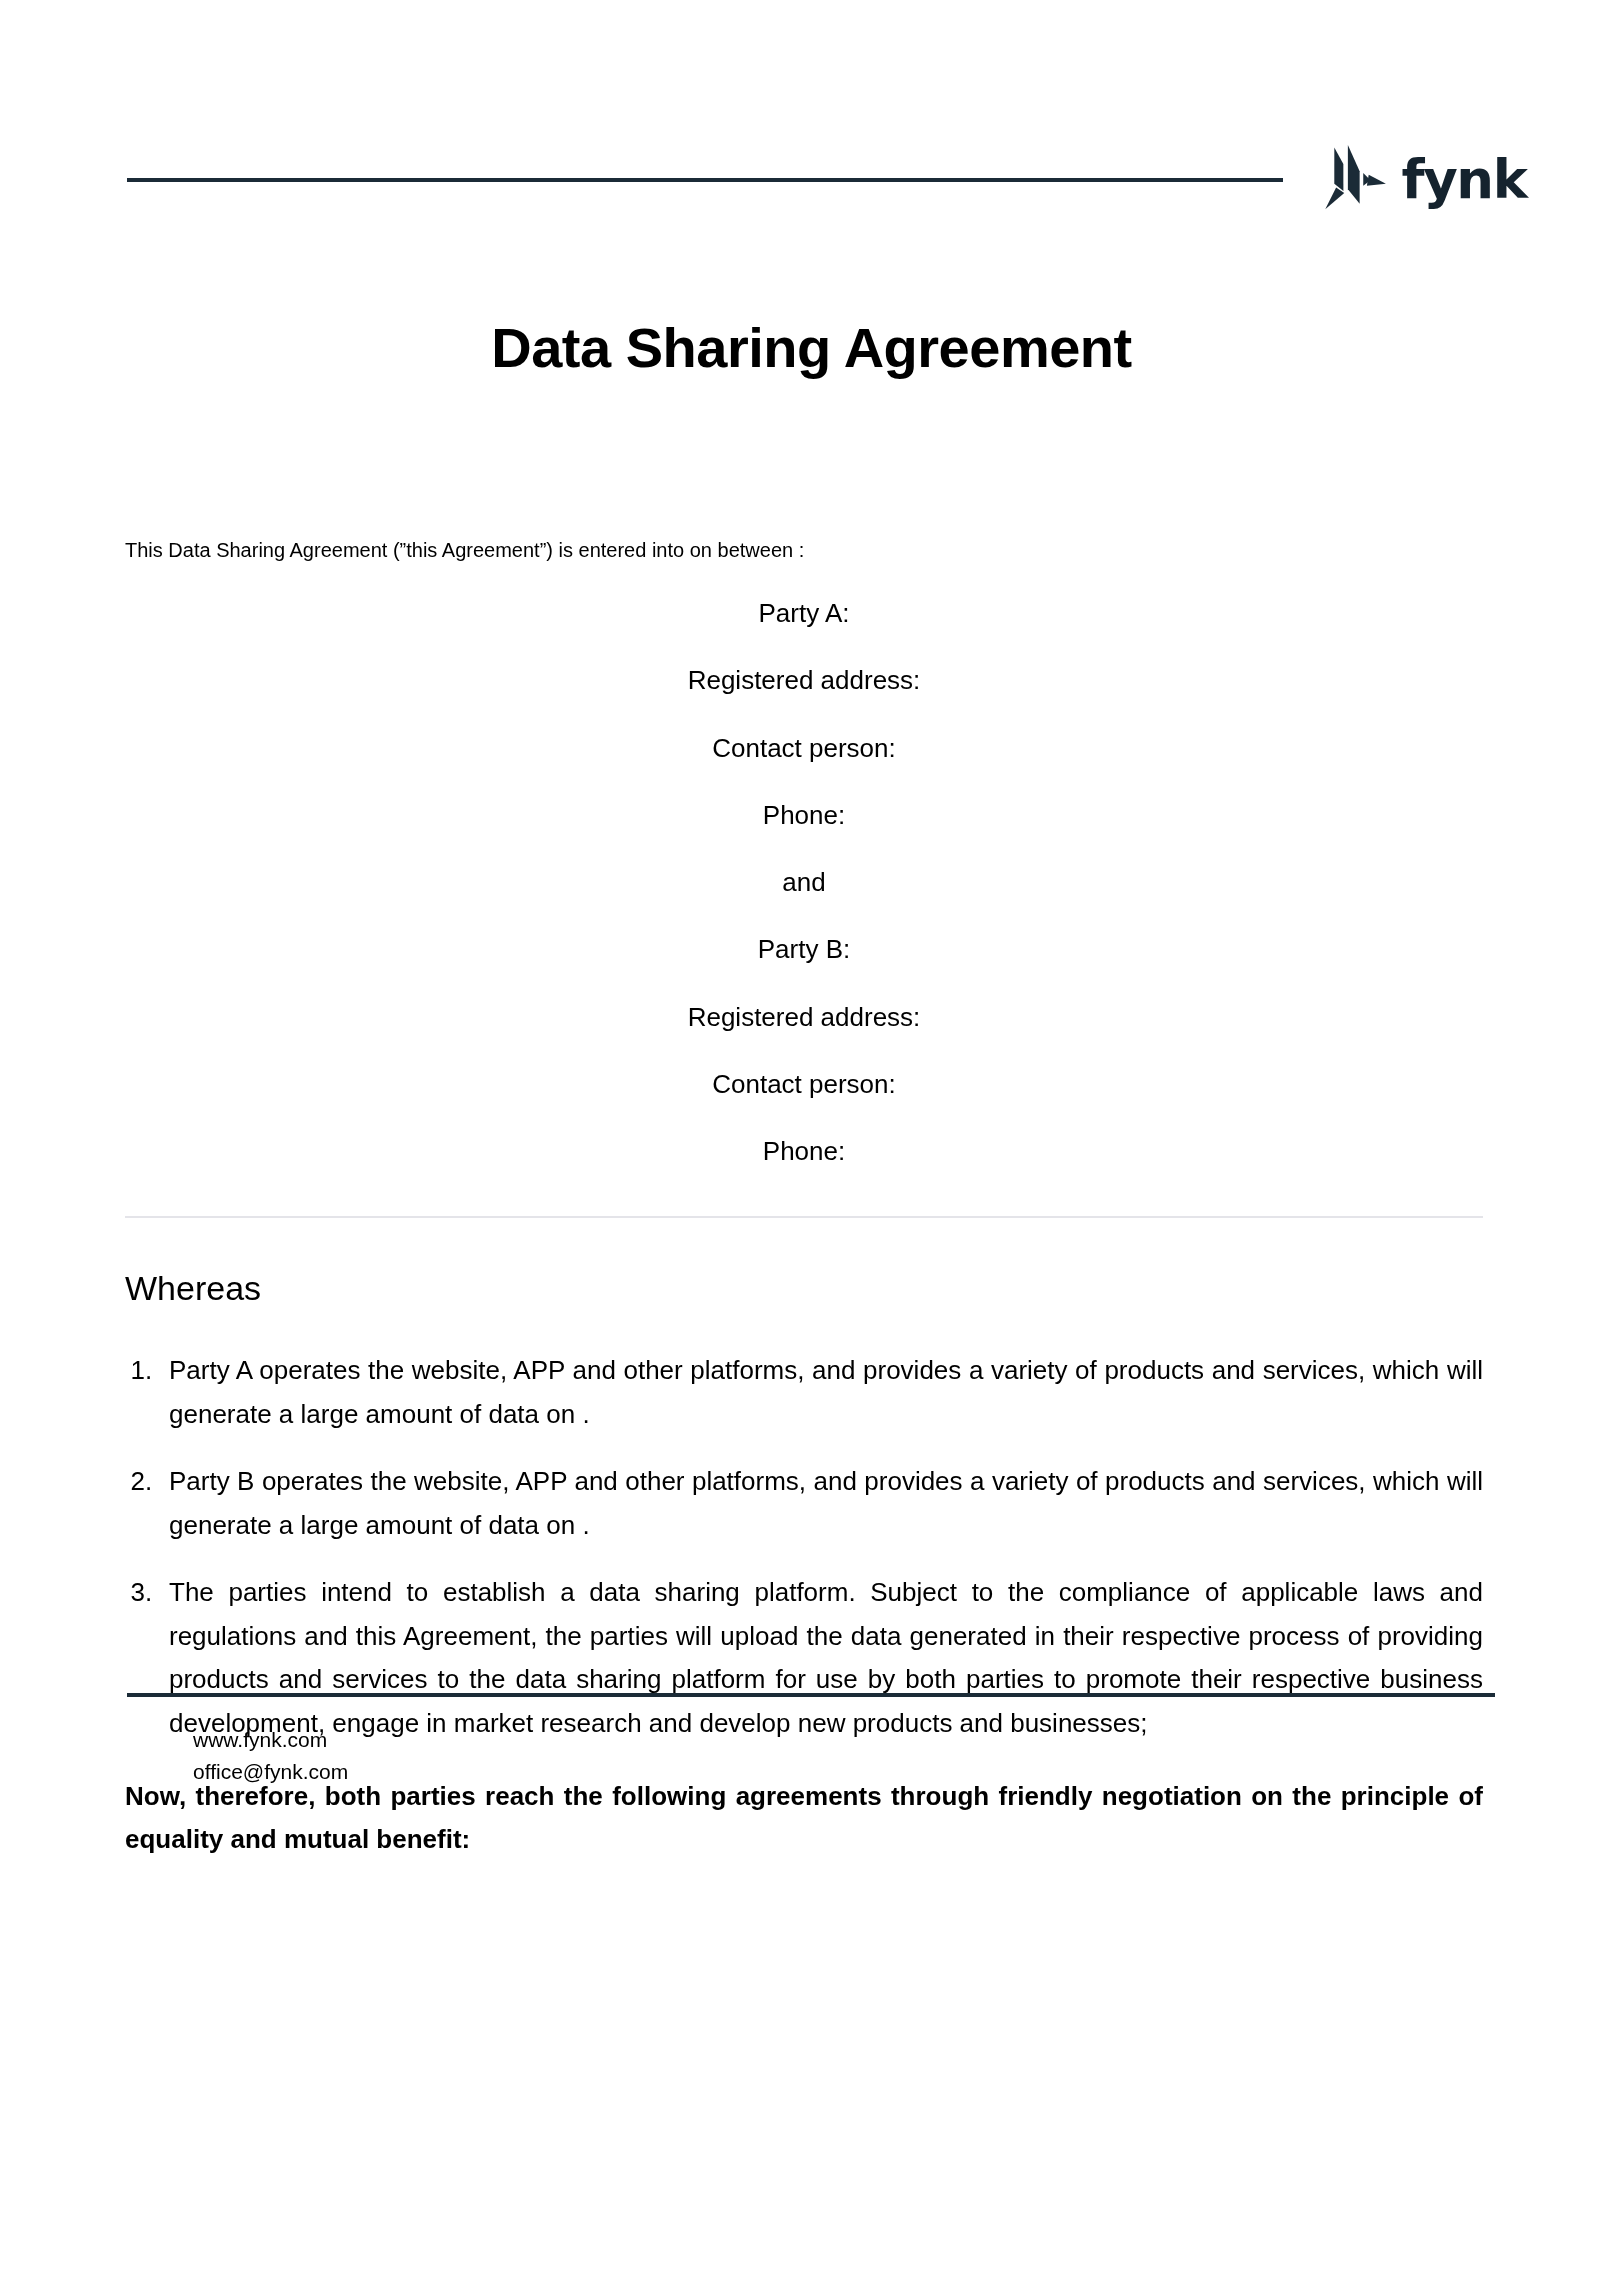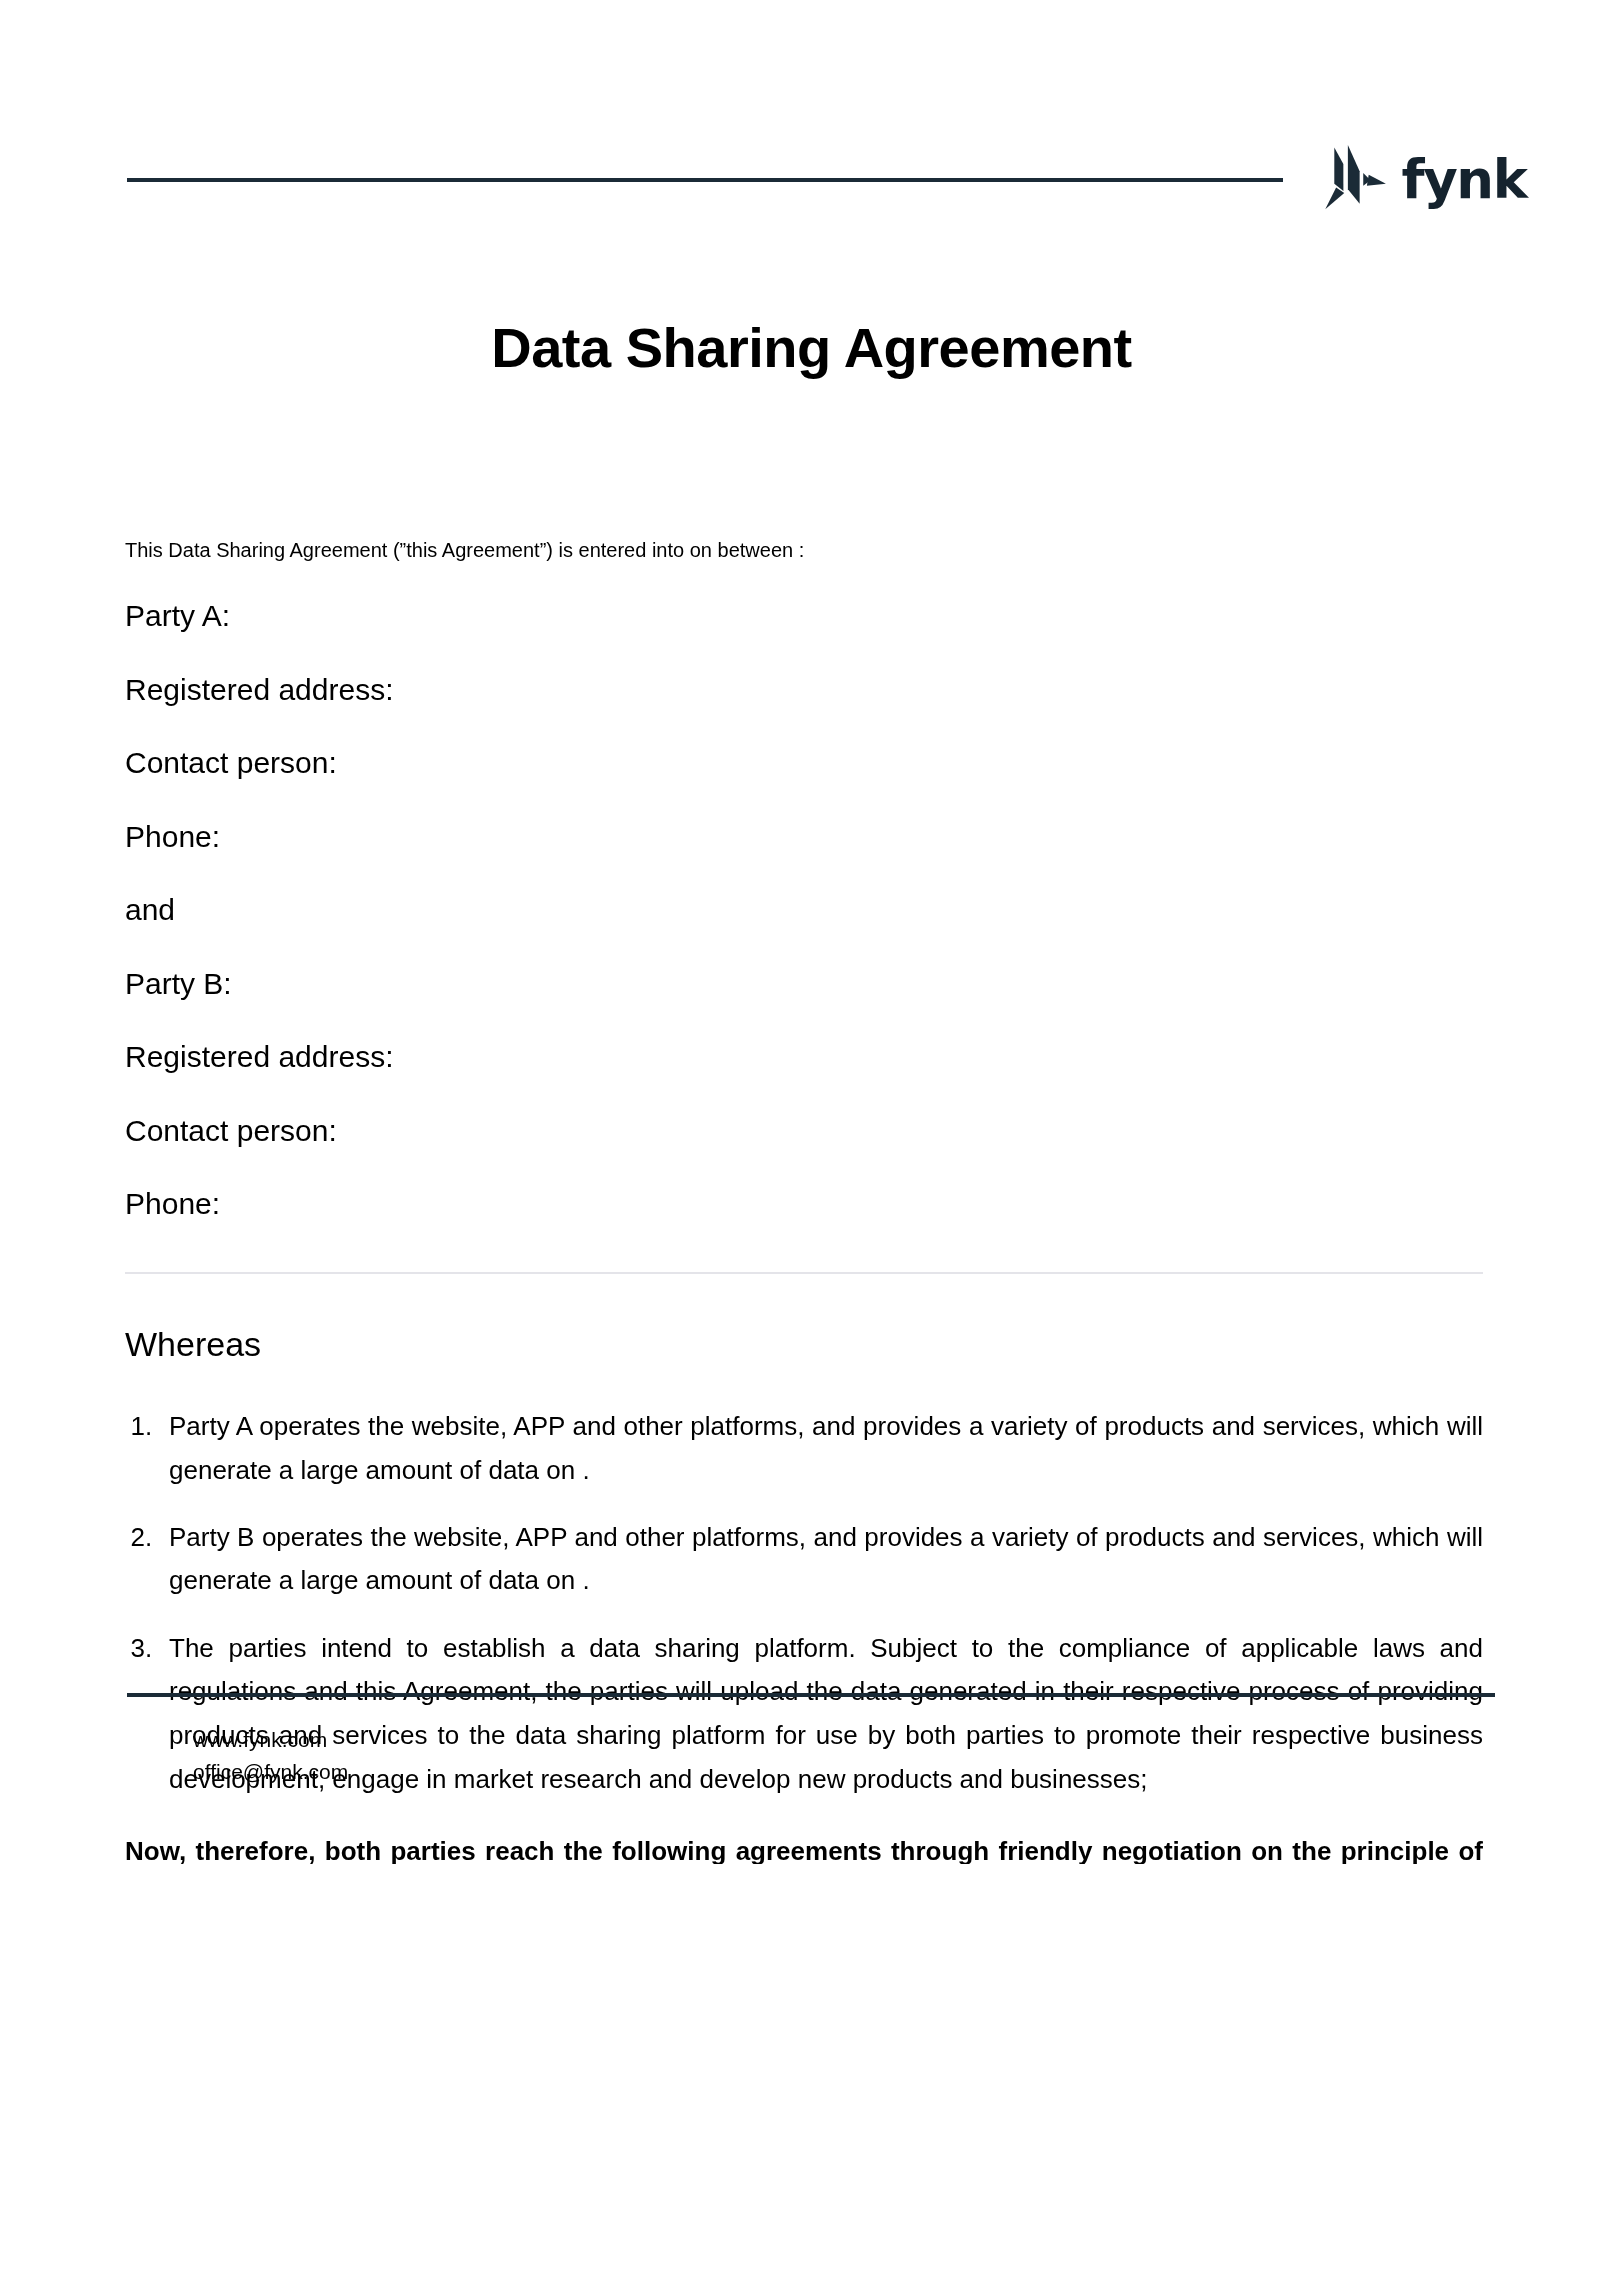--- a/index.html
+++ b/index.html
@@ -81,22 +81,22 @@
   }
   .intro {
     font-size: 20px;
     line-height: 1.55;
     text-align: left;
   }
   .party-block {
     margin-top: 27px;
   }
   .party-line {
-    text-align: left;
-    font-size: 30px;
+    text-align: center;
+    font-size: 26px;
     line-height: 1.55;
     margin-bottom: 27px;
   }
   .party-line:last-child {
     margin-bottom: 0;
   }
 
   .divider {
     margin-top: 44px;
     width: 100%;

